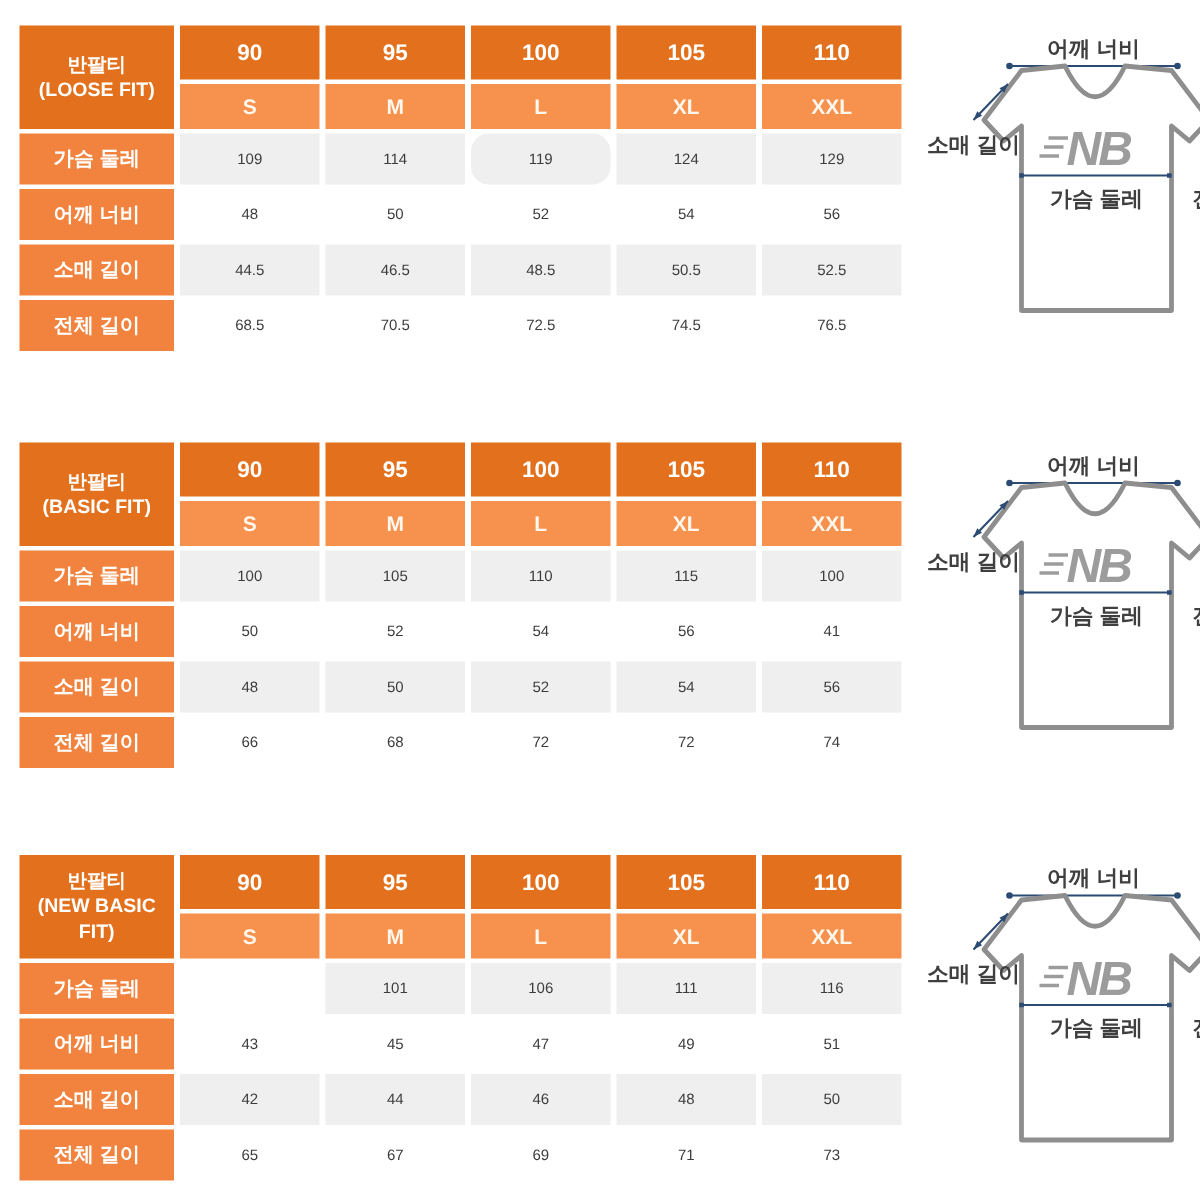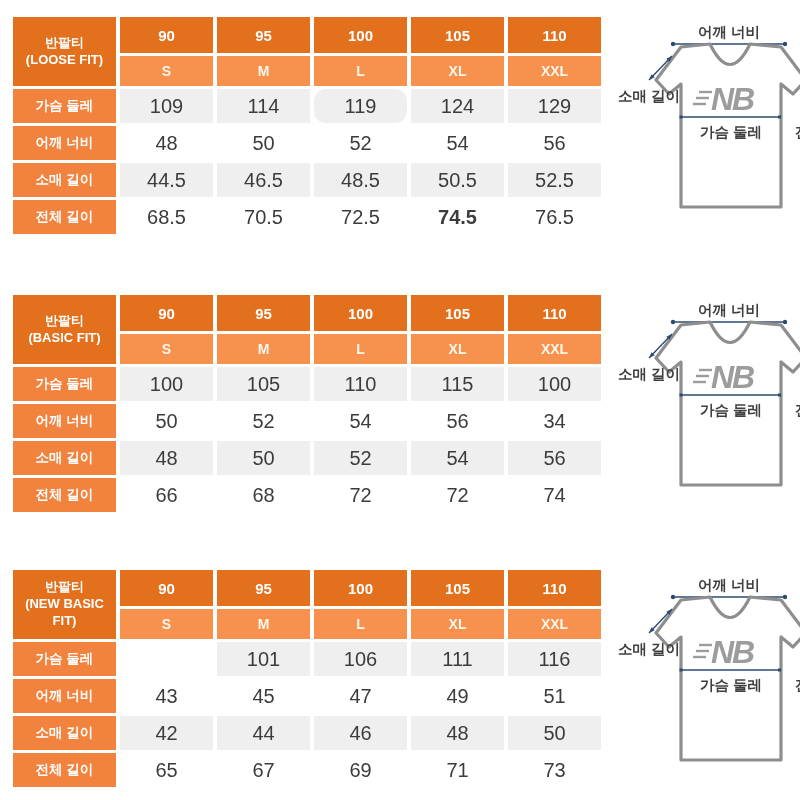--- a/index.html
+++ b/index.html
@@ -17,21 +17,21 @@
     row-gap:3px; column-gap:4px;
     background:#ffffff;
   }
   .cell { display:flex; align-items:center; justify-content:center; text-align:center; }
   .head-dark  { background:#E2701D; color:#FFFFFF; font-size:15px; font-weight:600; }
   .head-title { grid-column:1; grid-row:1/3; flex-direction:column; line-height:1.3; font-size:13px; font-weight:600; }
   .head-light { background:#F6914E; color:#FFF7EC; font-size:14px; font-weight:600; }
   .row-label  { background:#F1833E; color:#FFFFFF; font-size:13.5px; font-weight:600; }
   .data-gray  { background:#EFEFEF; }
   .data-white { background:#FFFFFF; }
-  .data-gray, .data-white { color:#3C3C3C; font-size:20px; }
+  .data-gray, .data-white { color:#3C3C3C; font-size:10px; }
   .diagram-slot { position:absolute; left:600px; top:0; width:200px; height:196px; }
   .diagram-slot svg { display:block; overflow:hidden; }
   svg text { font-family:"Liberation Sans", sans-serif; }
   .m-label { font-size:14.5px; font-weight:600; fill:#3F3F3F; }
   .nav-line { stroke:#2C4B72; stroke-width:1.4; fill:none; }
   .nav-fill { fill:#2C4B72; stroke:none; }
   .shirt { fill:#FFFFFF; stroke:#8E8E8E; stroke-width:3.2; stroke-linejoin:round; }
   .logo  { fill:#9C9C9C; }
   .logo-line { stroke:#9C9C9C; stroke-width:2.4; }
 </style>
@@ -69,21 +69,21 @@
       <div class="cell row-label" style="grid-area: 5 / 1;">소매 길이</div>
       <div class="cell data-gray" style="grid-area: 5 / 2;">44.5</div>
       <div class="cell data-gray" style="grid-area: 5 / 3;">46.5</div>
       <div class="cell data-gray" style="grid-area: 5 / 4;">48.5</div>
       <div class="cell data-gray" style="grid-area: 5 / 5;">50.5</div>
       <div class="cell data-gray" style="grid-area: 5 / 6;">52.5</div>
       <div class="cell row-label" style="grid-area: 6 / 1;">전체 길이</div>
       <div class="cell data-white" style="grid-area: 6 / 2;">68.5</div>
       <div class="cell data-white" style="grid-area: 6 / 3;">70.5</div>
       <div class="cell data-white" style="grid-area: 6 / 4;">72.5</div>
-      <div class="cell data-white" style="grid-area: 6 / 5; font-weight: bold;">74.5</div>
+      <div class="cell data-white" style="grid-area: 6 / 5;">74.5</div>
       <div class="cell data-white" style="grid-area: 6 / 6;">76.5</div>
     </div>
   <div class="diagram-slot">
   <svg width="200" height="196" viewBox="0 0 200 196">
 
     <text class="m-label" x="116" y="20" text-anchor="middle">어깨 너비</text>
     <g>
       <line class="nav-line" x1="60" y1="27" x2="172" y2="27"></line>
       <circle class="nav-fill" cx="60" cy="27" r="2.2"></circle>
       <circle class="nav-fill" cx="172" cy="27" r="2.2"></circle>
@@ -137,21 +137,21 @@
       <div class="cell data-gray" style="grid-area: 3 / 2;">100</div>
       <div class="cell data-gray" style="grid-area: 3 / 3;">105</div>
       <div class="cell data-gray" style="grid-area: 3 / 4;">110</div>
       <div class="cell data-gray" style="grid-area: 3 / 5;">115</div>
       <div class="cell data-gray" style="grid-area: 3 / 6;">100</div>
       <div class="cell row-label" style="grid-area: 4 / 1;">어깨 너비</div>
       <div class="cell data-white" style="grid-area: 4 / 2;">50</div>
       <div class="cell data-white" style="grid-area: 4 / 3;">52</div>
       <div class="cell data-white" style="grid-area: 4 / 4;">54</div>
       <div class="cell data-white" style="grid-area: 4 / 5;">56</div>
-      <div class="cell data-white" style="grid-area: 4 / 6;">34</div>
+      <div class="cell data-white" style="grid-area: 4 / 6;">41</div>
       <div class="cell row-label" style="grid-area: 5 / 1;">소매 길이</div>
       <div class="cell data-gray" style="grid-area: 5 / 2;">48</div>
       <div class="cell data-gray" style="grid-area: 5 / 3;">50</div>
       <div class="cell data-gray" style="grid-area: 5 / 4;">52</div>
       <div class="cell data-gray" style="grid-area: 5 / 5;">54</div>
       <div class="cell data-gray" style="grid-area: 5 / 6;">56</div>
       <div class="cell row-label" style="grid-area: 6 / 1;">전체 길이</div>
       <div class="cell data-white" style="grid-area: 6 / 2;">66</div>
       <div class="cell data-white" style="grid-area: 6 / 3;">68</div>
       <div class="cell data-white" style="grid-area: 6 / 4;">72</div>

